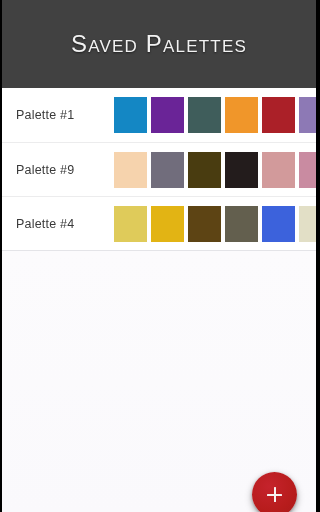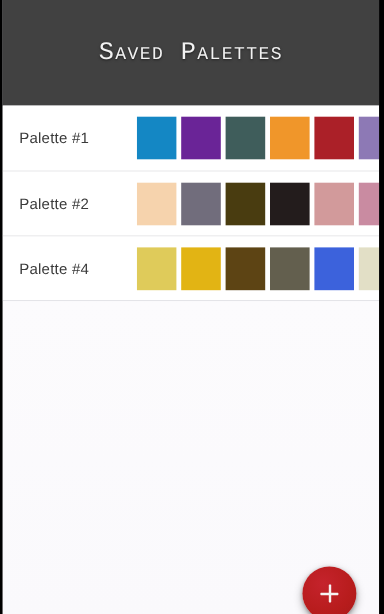--- a/index.html
+++ b/index.html
@@ -28,22 +28,22 @@
     width: 100%;
     height: 88px;
     background: #414141;
     display: flex;
     align-items: center;
     justify-content: center;
   }
 
   #header-title {
     color: #f2f2f2;
-    font-family: Liberation Mono, monospace;
-    font-size: 21px;
+    font-family: Liberation Sans, sans-serif;
+    font-size: 24px;
     font-variant: small-caps;
     letter-spacing: 1.2px;
     font-weight: 400;
     white-space: nowrap;
     text-shadow: 0 1px 2px rgba(0,0,0,0.55);
   }
 
   
   #palette-list {
     width: 100%;
@@ -163,21 +163,21 @@
         <div class="swatch" style="background: rgb(20, 135, 196);"></div>
         <div class="swatch" style="background: rgb(106, 36, 151);"></div>
         <div class="swatch" style="background: rgb(63, 93, 91);"></div>
         <div class="swatch" style="background: rgb(240, 150, 42);"></div>
         <div class="swatch" style="background: rgb(171, 32, 40);"></div>
         <div class="swatch" style="background: rgb(141, 121, 181);"></div>
       </div>
     </div>
 
     <div class="palette-row">
-      <div class="palette-name">Palette #2</div>
+      <div class="palette-name">Palette #9</div>
       <div class="swatch-strip">
         <div class="swatch" style="background: rgb(246, 211, 173);"></div>
         <div class="swatch" style="background: rgb(113, 109, 124);"></div>
         <div class="swatch" style="background: rgb(73, 60, 16);"></div>
         <div class="swatch" style="background: rgb(35, 28, 28);"></div>
         <div class="swatch" style="background: rgb(210, 154, 155);"></div>
         <div class="swatch" style="background: rgb(201, 139, 161);"></div>
       </div>
     </div>
 

